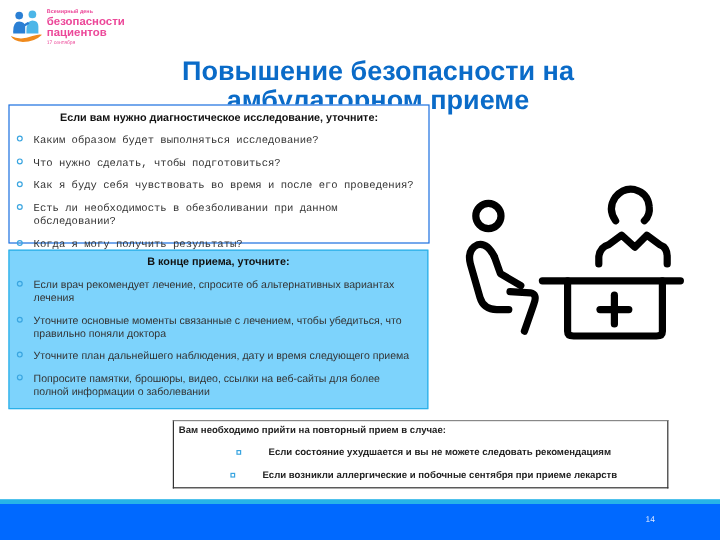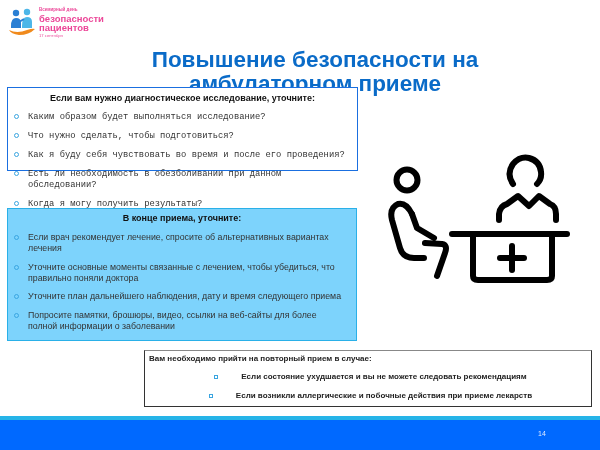--- a/index.html
+++ b/index.html
@@ -10,36 +10,36 @@
     .logo svg { position: absolute; left: 0; top: 2px; }
     .logo-text { position: absolute; left: 32px; top: 2px; color: #ec4899; line-height: 1; }
     .logo-text .l1 { font-size: 4.5px; font-weight: bold; display: block; }
     .logo-text .l2 { font-size: 9.5px; font-weight: bold; display: block; margin-top: 1px; }
     .logo-text .l3 { font-size: 9.5px; font-weight: bold; display: block; }
     .logo-text .l4 { font-size: 4.2px; display: block; margin-top: 1px; }
 
     .title { position: absolute; left: 100px; top: 48px; width: 430px; text-align: center;
       color: #0a6bc8; font-weight: bold; font-size: 22.5px; line-height: 24px; }
 
-    .box1 { position: absolute; left: 7px; top: 87px; width: 351px; height: 84px;
+    .box1 { position: absolute; left: 7px; top: 87px; width: 351px; height: 116px;
       border: 1.5px solid #1a6fe0; background: #fff; }
     .box2 { position: absolute; left: 7px; top: 208px; width: 350px; height: 133px;
       border: 1.5px solid #2ab0e8; background: #7dd3fc; }
     .box-head { text-align: center; font-weight: bold; font-size: 9px; color: #111; }
     .box1 .box-head { margin-top: 5px; }
     .box2 .box-head { margin-top: 4px; }
     ul.blist { list-style: none; padding-left: 6px; padding-right: 8px; }
     .box1 ul.blist li { font-size: 8.8px; color: #333; line-height: 11px; margin-top: 8px; display: flex; font-family: Liberation Mono, monospace; }
     .box1 ul.blist li:first-child { margin-top: 9px; }
     .box2 ul.blist li { font-size: 8.8px; color: #333; line-height: 11px; margin-top: 7.5px; display: flex; }
     .box2 ul.blist li:first-child { margin-top: 9px; }
     .bullet { flex: 0 0 14px; color: #35a3dd; font-size: 7px; line-height: 11px; }
     .bullet .ring { display: inline-block; width: 5px; height: 5px; border: 1.2px solid #3aa5e0; border-radius: 50%; }
 
-    .box3 { position: absolute; left: 144px; top: 350px; width: 448px; height: 57px;
+    .box3 { position: absolute; left: 144px; top: 350px; width: 413px; height: 57px;
       border: 1.3px solid #333; border-top-color: #888; background: #fff; }
     .box3 .b3-head { font-size: 8px; font-weight: bold; color: #222; margin: 3px 0 0 4px; }
     .box3 ul { list-style: none; padding-left: 5px; }
     .box3 li { display: flex; font-size: 8px; font-weight: bold; color: #222; margin-top: 9px; line-height: 10px; justify-content: center; }
     .box3 li:first-child { margin-top: 9px; }
     .box3 .sq { flex: 0 0 27px; display: flex; align-items: center; }
     .box3 .sq span { display: inline-block; width: 4px; height: 4px; border: 1px solid #3aa5e0; }
 
     .illustration { position: absolute; left: 382px; top: 148px; width: 200px; height: 145px; }
 
@@ -148,21 +148,21 @@
     <li>
         <span class="sq">
           <span></span>
         </span>
         <span>Если состояние ухудшается и вы не можете следовать рекомендациям</span>
       </li>
     <li>
         <span class="sq">
           <span></span>
         </span>
-        <span>Если возникли аллергические и побочные действия при приеме лекарств</span>
+        <span>Если возникли аллергические и побочные сентября при приеме лекарств</span>
       </li>
   </ul>
 </div>
 
 <div class="footer-line"></div>
 <div class="footer">
   <span class="page-num">14</span>
 </div>
 
 </body></html>

